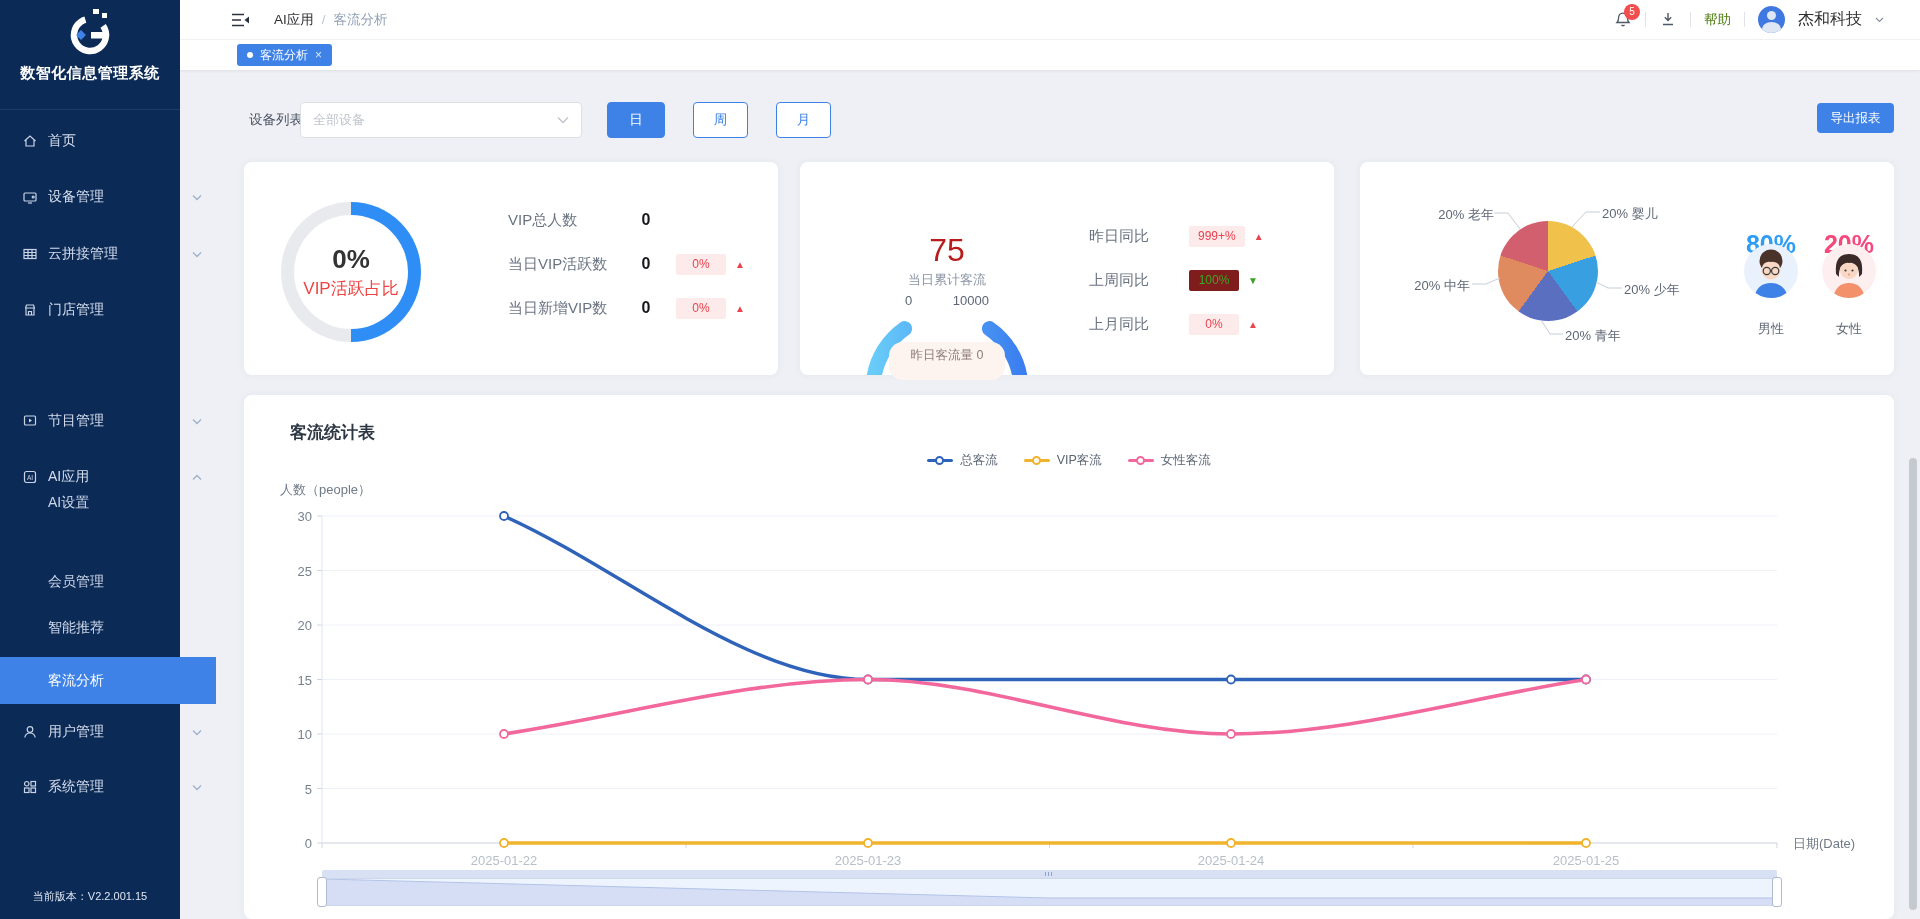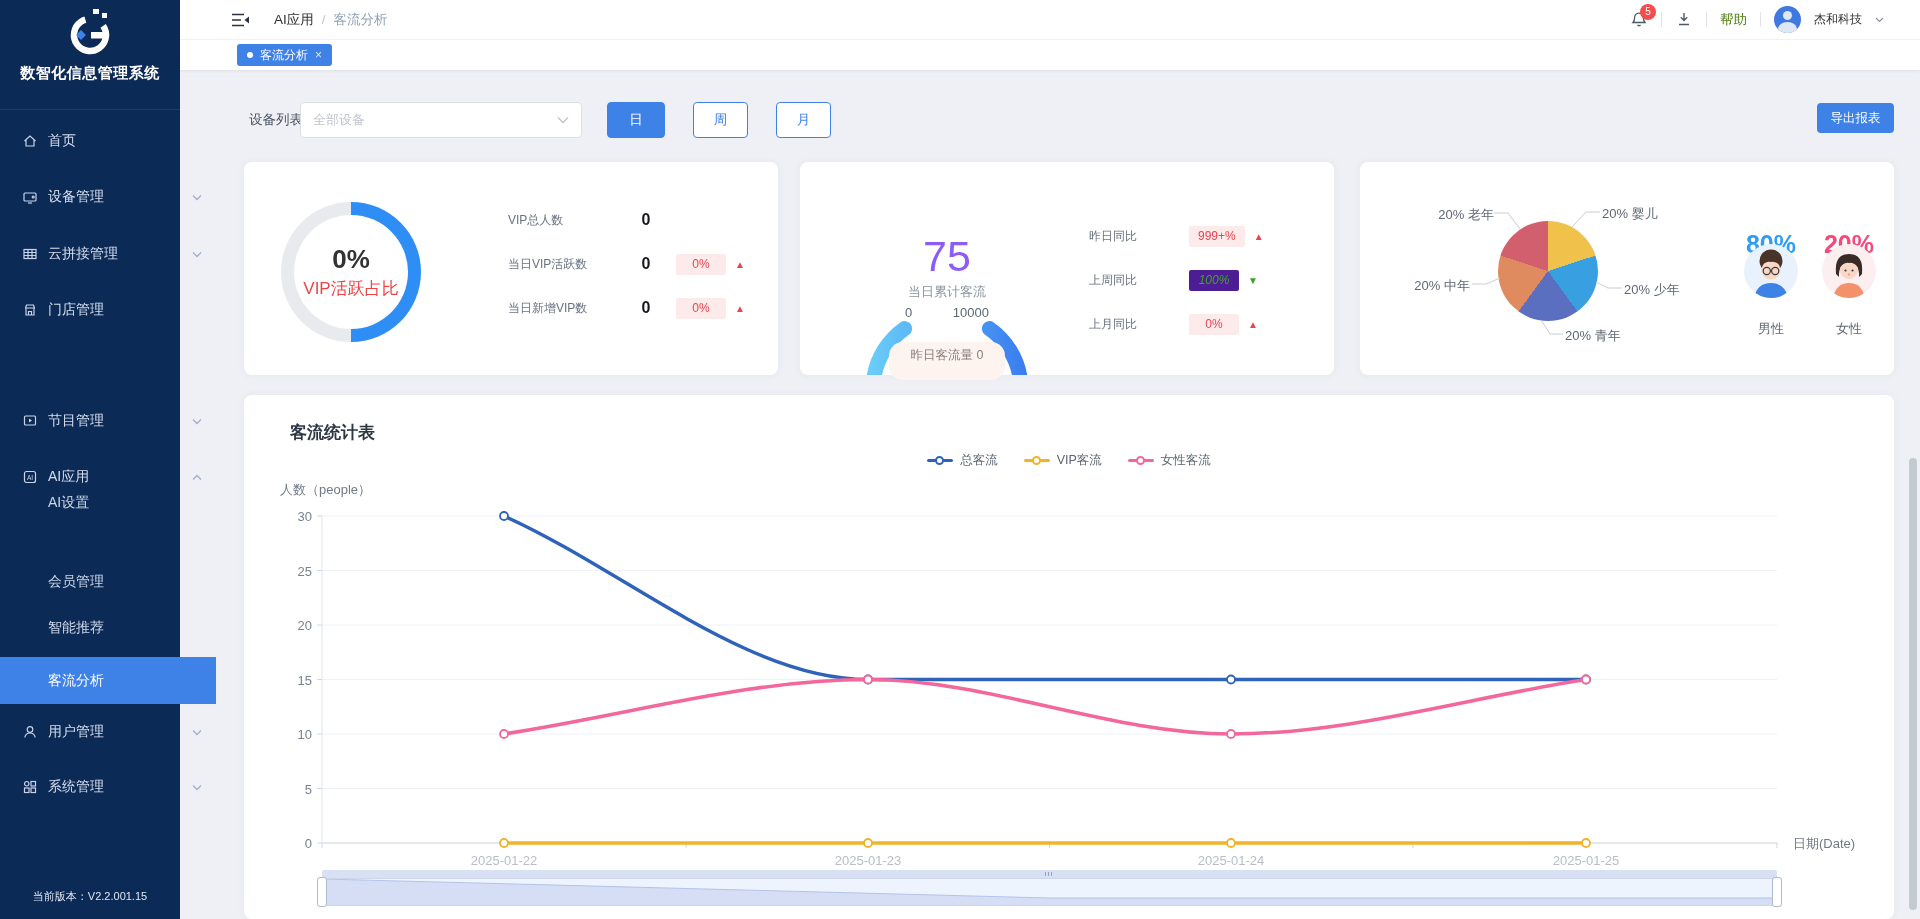--- a/index.html
+++ b/index.html
@@ -27,21 +27,21 @@
   .crumb-sep { color:#c0c4cc; }
   .crumb-cur { color:#91a0b8; }
   .tb-right { margin-left:auto; display:flex; align-items:center; gap:13px; padding-right:36px; }
   .bellwrap { position:relative; cursor:pointer; display:flex; }
   .badge { position:absolute; top:-7px; left:10px; min-width:16px; height:16px; border-radius:8px; background:#f34d4d; color:#fff; font-size:10px; line-height:16px; text-align:center; padding:0 3px; }
   .vdiv { width:1px; height:15px; background:#e0e3e9; }
   .help { font-size:13.5px; color:#4d7c0f; cursor:pointer; }
   .avatar { width:27px; height:27px; border-radius:50%; background:#3f78e0; position:relative; overflow:hidden; cursor:pointer; }
   .avatar::before { content:''; position:absolute; left:9px; top:5px; width:9px; height:9px; border-radius:50%; background:#dfe7f5; }
   .avatar::after { content:''; position:absolute; left:4px; top:16px; width:19px; height:14px; border-radius:50% 50% 0 0; background:#dfe7f5; }
-  .account { font-size:12px; color:#303133; cursor:pointer; }
+  .account { font-size:16px; color:#303133; cursor:pointer; }
 
   
   .tabstrip { position:absolute; left:180px; top:40px; width:1740px; height:30px; background:#fff; box-shadow:0 1px 3px rgba(0,0,0,.07); z-index:3; }
   .tab { position:absolute; left:57px; top:4px; height:22px; display:inline-flex; align-items:center; gap:7px; background:#3e82e8; border-radius:3px; padding:0 10px; color:#fff; font-size:12px; cursor:pointer; }
   .tab-dot { width:6px; height:6px; border-radius:50%; background:#fff; }
   .tab-close { color:#d9e7fd; font-size:12px; cursor:pointer; }
 
   
   .content { position:absolute; left:180px; top:70px; width:1740px; height:849px; background:#eef0f5; }
   .toolbar-label { position:absolute; left:69px; top:41px; font-size:13.5px; color:#4a5260; }
@@ -57,31 +57,31 @@
   .chartcard { position:absolute; left:64px; top:325px; width:1650px; height:524px; background:#fff; border-radius:8px; box-shadow:0 0 8px rgba(31,56,88,.05); }
 
   
   .ring { position:absolute; left:37px; top:40px; width:140px; height:140px; border-radius:50%;
           background:conic-gradient(from 0deg, #2e8ef5 0deg 180deg, #e8eaed 180deg 360deg); }
   .ring::after { content:''; position:absolute; inset:13px; background:#fff; border-radius:50%; }
   .ring-center { position:absolute; left:37px; top:40px; width:140px; height:140px; display:flex; flex-direction:column; align-items:center; justify-content:center; z-index:2; }
   .ring-val { font-size:26px; font-weight:bold; color:#333; }
   .ring-lab { font-size:17px; color:#ef4444; margin-top:2px; }
   .stat-row { position:absolute; display:flex; align-items:center; height:22px; }
-  .stat-lab { width:120px; font-size:12px; color:#6a7382; }
+  .stat-lab { width:120px; font-size:15px; color:#6a7382; }
   .stat-val { width:36px; text-align:center; font-size:16px; font-weight:bold; color:#16181d; }
   .b-up { background:#fdeaea; color:#e8434f; }
-  .b-down { background:#4c1d95; color:#3da426;font-style:italic; }
+  .b-down { background:#7f1d1d; color:#3da426; }
   .stat-badge { min-width:50px; height:21px; line-height:21px; text-align:center; font-size:12px; border-radius:2px; margin-left:12px; padding:0 9px; }
   .arr { font-size:10px; margin-left:9px; }
   .arr.up { color:#e8434f; } .arr.down { color:#3da426; }
 
   
   .gcenter { position:absolute; left:57px; top:70px; width:180px; text-align:center; z-index:2; }
-  .g-val { font-size:43px; color:#8b5cf6; }
+  .g-val { font-size:32px; color:#b91c1c; }
   .g-lab { font-size:13px; color:#8a94a3; margin-top:2px; }
   .g-minmax { width:84px; margin:4px 0 0 48px; display:flex; justify-content:space-between; font-size:13px; color:#5c6675; }
   .g-pill { position:absolute; left:89px; top:180px; width:116px; height:38px; background:#fdf3ef; border-radius:14px; text-align:center; line-height:26px; font-size:12.5px; color:#8d7d78; z-index:2; }
 
   
   .age-pie { position:absolute; left:138px; top:59px; width:100px; height:100px; border-radius:50%; }
   .pie-lbl { position:absolute; font-size:13px; color:#5f6775; white-space:nowrap; }
   .gender-pct { position:absolute; top:30px; width:54px; text-align:center; font-size:25px; font-weight:bold;margin-top:38px; }
   .gender-lab { position:absolute; top:158px; width:54px; text-align:center; font-size:13px; color:#5f6775; }
   .avatar-c { position:absolute; top:82px; width:54px; height:54px; border-radius:50%; overflow:hidden; }

